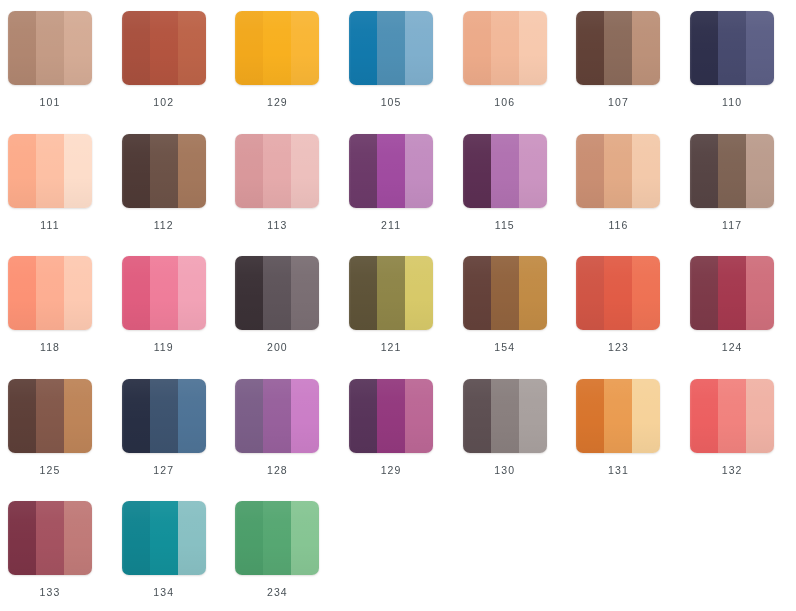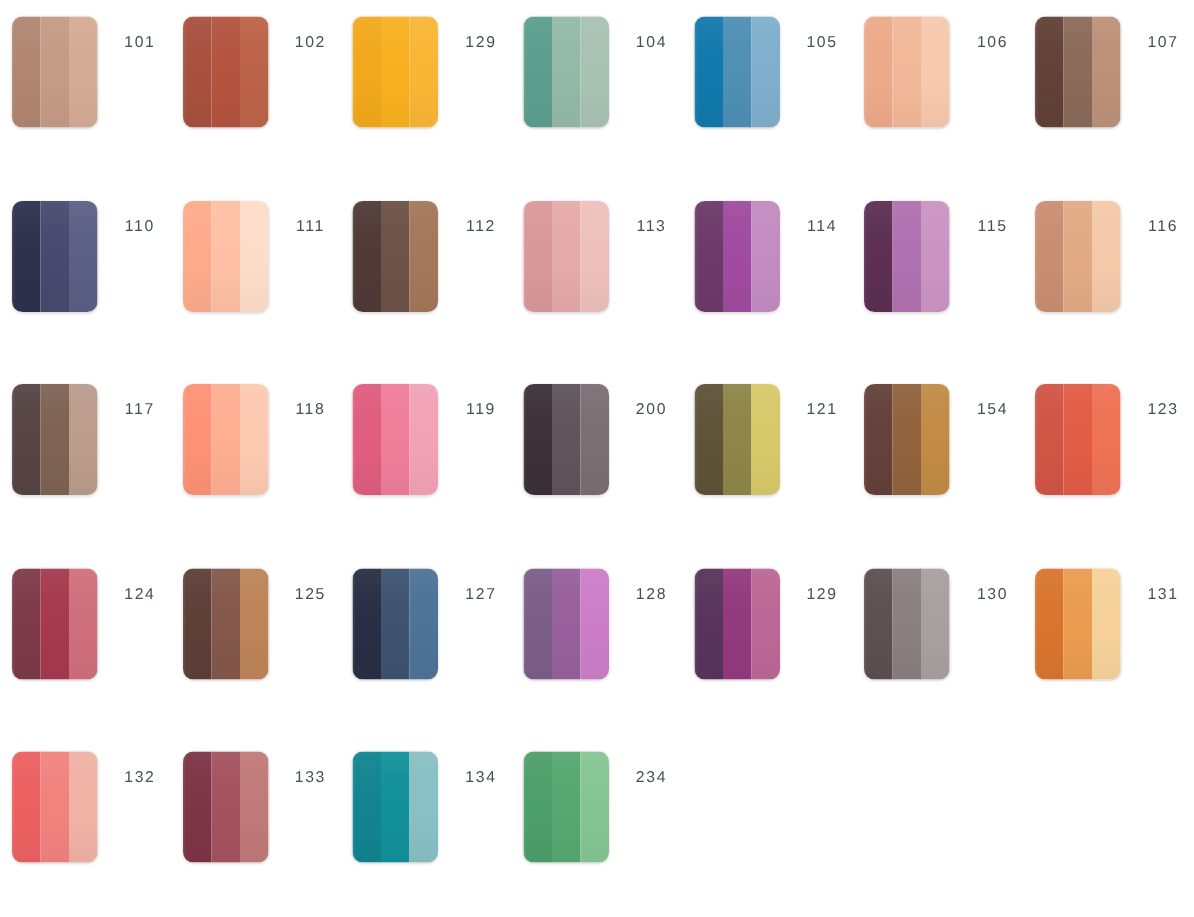--- a/index.html
+++ b/index.html
@@ -24,21 +24,21 @@
     grid-template-columns: repeat(7, 113.7px);
     grid-template-rows: repeat(5, 122.5px);
     padding: 11px 0 0 8px;
     box-sizing: border-box;
   }
 
   .swatch-cell {
     position: relative;
     width: 113.7px;
     display: flex;
-    flex-direction: row;
+    flex-direction: column;
     align-items: flex-start;
   }
 
   .swatch-chip {
     position: relative;
     width: 84px;
     height: 74px;
     border-radius: 7px;
     overflow: hidden;
     display: flex;
@@ -106,28 +106,20 @@
     <div class="swatch-cell">
       <div class="swatch-chip">
         <div class="band band-1" style="background: rgb(242, 168, 28);"></div>
         <div class="band band-2" style="background: rgb(248, 176, 31);"></div>
         <div class="band band-3" style="background: rgb(249, 182, 53);"></div>
       </div>
       <div class="swatch-label">129</div>
     </div>
     <div class="swatch-cell">
       <div class="swatch-chip">
-        <div class="band band-1" style="background: rgb(92, 158, 142);"></div>
-        <div class="band band-2" style="background: rgb(148, 185, 169);"></div>
-        <div class="band band-3" style="background: rgb(168, 194, 180);"></div>
-      </div>
-      <div class="swatch-label">104</div>
-    </div>
-    <div class="swatch-cell">
-      <div class="swatch-chip">
         <div class="band band-1" style="background: rgb(18, 121, 172);"></div>
         <div class="band band-2" style="background: rgb(78, 143, 180);"></div>
         <div class="band band-3" style="background: rgb(127, 175, 205);"></div>
       </div>
       <div class="swatch-label">105</div>
     </div>
     <div class="swatch-cell">
       <div class="swatch-chip">
         <div class="band band-1" style="background: rgb(236, 170, 137);"></div>
         <div class="band band-2" style="background: rgb(242, 184, 153);"></div>
@@ -174,21 +166,21 @@
         <div class="band band-3" style="background: rgb(237, 192, 189);"></div>
       </div>
       <div class="swatch-label">113</div>
     </div>
     <div class="swatch-cell">
       <div class="swatch-chip">
         <div class="band band-1" style="background: rgb(108, 58, 105);"></div>
         <div class="band band-2" style="background: rgb(160, 75, 160);"></div>
         <div class="band band-3" style="background: rgb(194, 140, 192);"></div>
       </div>
-      <div class="swatch-label">114</div>
+      <div class="swatch-label">211</div>
     </div>
     <div class="swatch-cell">
       <div class="swatch-chip">
         <div class="band band-1" style="background: rgb(92, 47, 83);"></div>
         <div class="band band-2" style="background: rgb(176, 113, 176);"></div>
         <div class="band band-3" style="background: rgb(203, 148, 193);"></div>
       </div>
       <div class="swatch-label">115</div>
     </div>
     <div class="swatch-cell">

